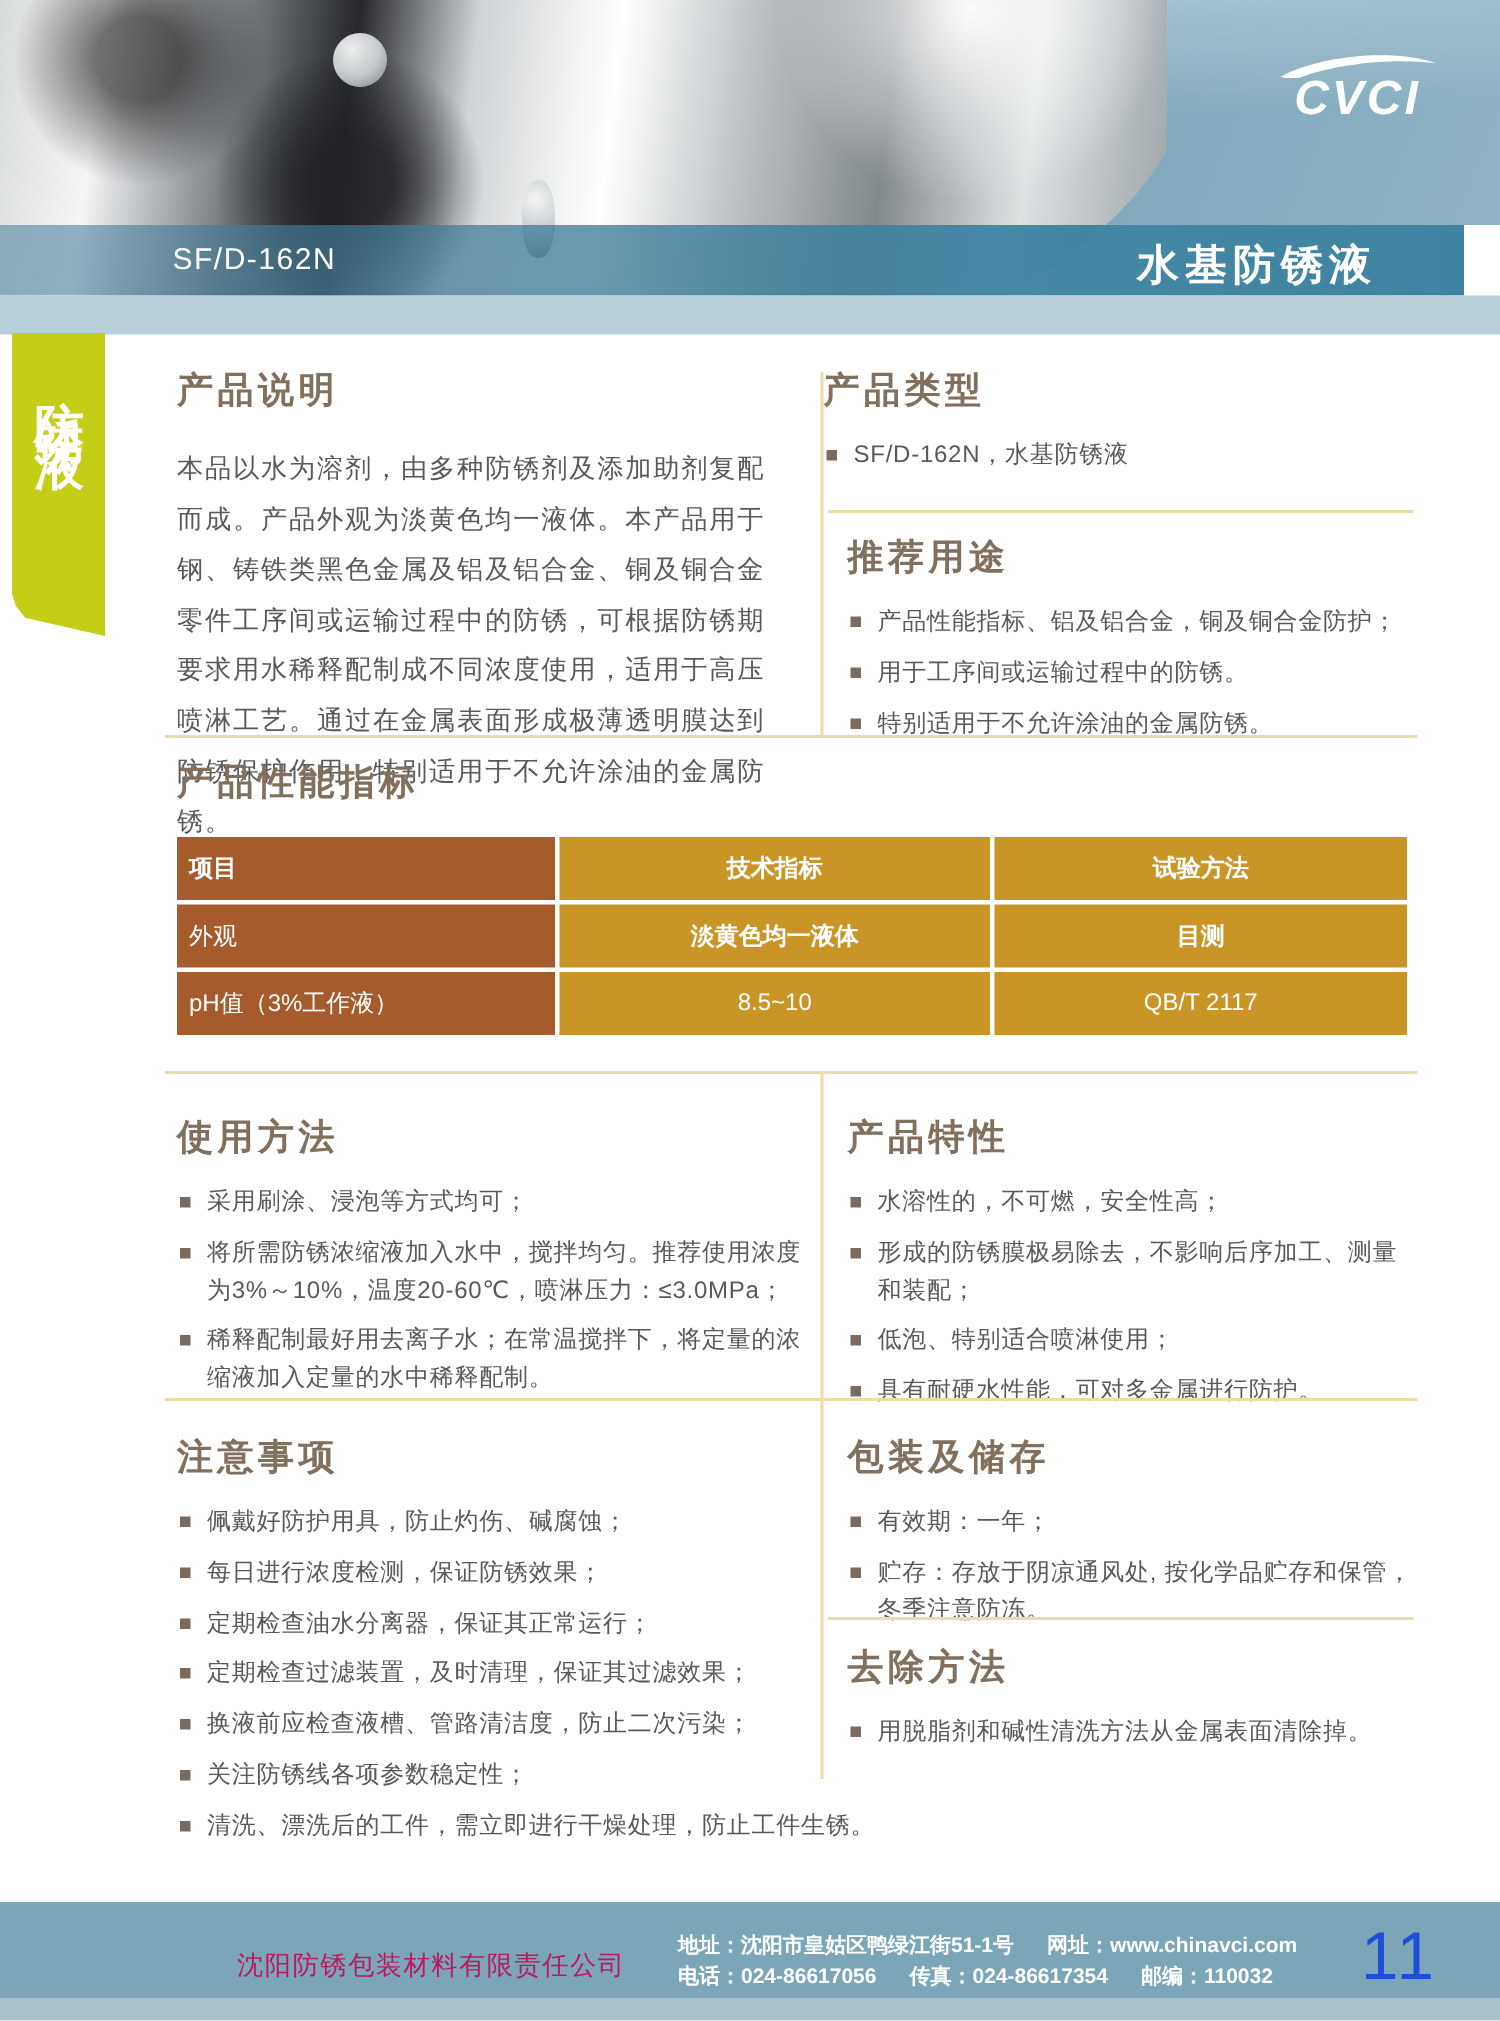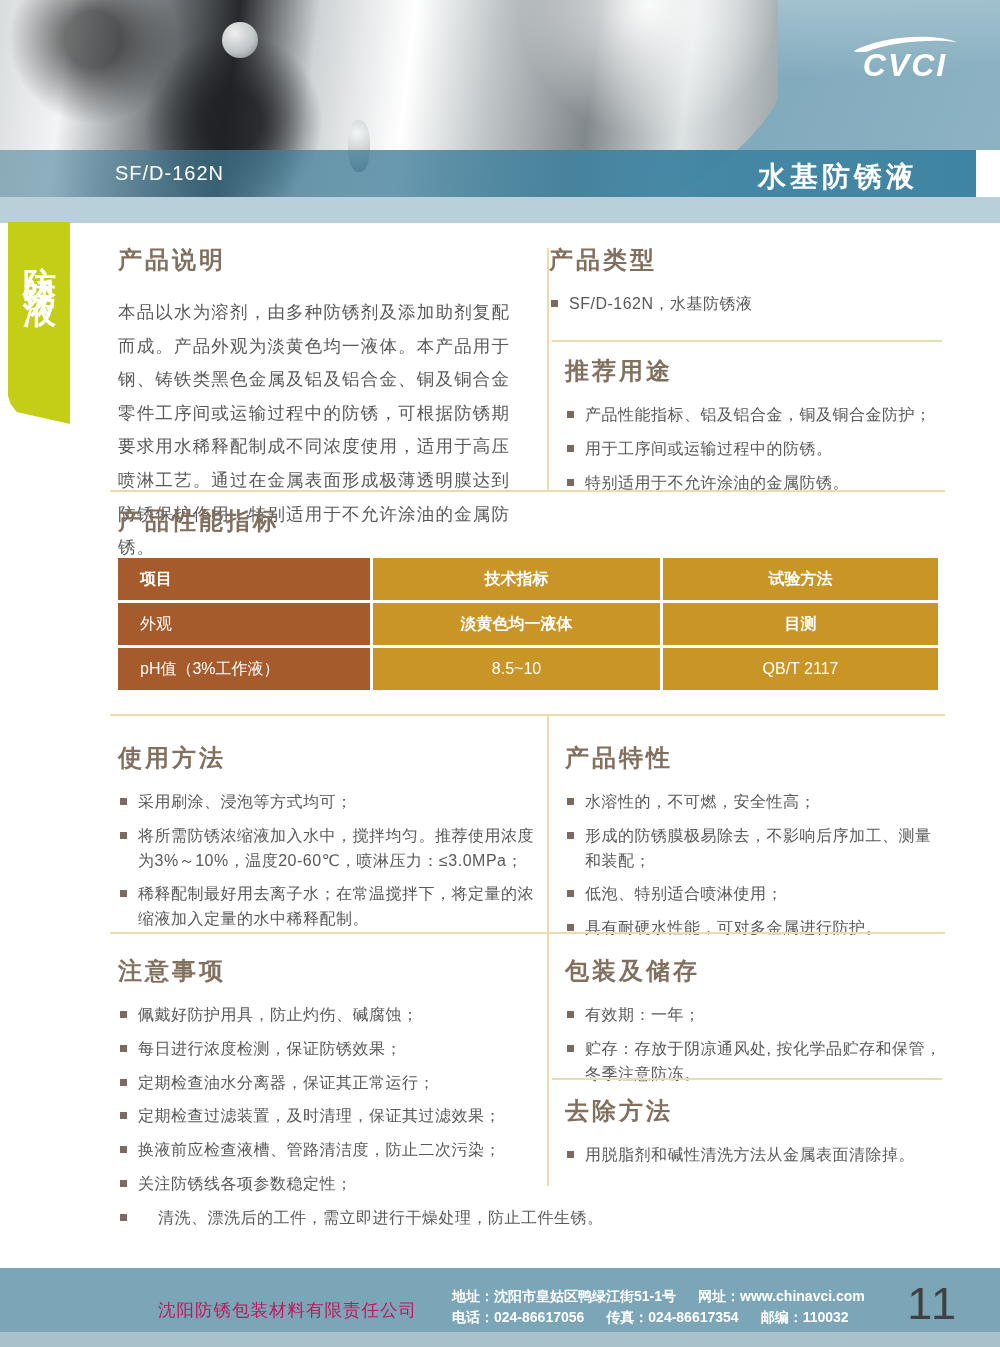--- a/index.html
+++ b/index.html
@@ -77,31 +77,31 @@
   .vdiv { position:absolute; width:2px; background:#ecdcab; z-index:6; }
   .hdiv { position:absolute; height:2px; background:#ecdcab; z-index:6; }
 
   
   .perf-table {
     position:absolute; left:118px; top:558px; width:820px;
     display:grid; grid-template-columns:252px 287px 275px; grid-auto-rows:42px;
     gap:3px; background:#ffffff; z-index:5;
   }
   .cell { display:flex; align-items:center; color:#ffffff; font-size:16px; }
-  .cell.c1 { background:#a55b2b; padding-left:22px; justify-content:flex-start; }
+  .cell.c1 { background:#a55b2b; padding-left:8px; justify-content:flex-start; }
   .cell.cg { background:#c99527; justify-content:center; text-align:center; }
   .cell.hdr { font-weight:bold; }
 
   
   .footer-band { position:absolute; left:0; top:1268px; width:1000px; height:64px; background:#7ba6b8; z-index:5; }
   .footer-sub  { position:absolute; left:0; top:1332px; width:1000px; height:15px; background:#a9c1ca; z-index:5; }
   .footer-company { position:absolute; left:158px; top:1298px; color:#be185d; font-size:17.5px; letter-spacing:1px; z-index:6; }
   .footer-contact { position:absolute; left:452px; top:1286px; color:#ffffff; font-size:14px; font-weight:bold; line-height:21px; z-index:6; }
   .footer-contact .gap { display:inline-block; width:22px; }
-  .footer-page { position:absolute; right:42px; top:1278px; color:#404040; font-size:45px; font-weight:normal; letter-spacing:2px; z-index:6; }
+  .footer-page { position:absolute; right:42px; top:1278px; color:#1d4ed8; font-size:45px; font-weight:normal; letter-spacing:2px; z-index:6; }
 </style>
 </head>
 <body>
 
 <div class="page">
 
   <div class="hero">
     <div class="hero-photo">
       <div class="droplet1"></div>
       <div class="droplet2"></div>
@@ -242,21 +242,21 @@
           <span>定期检查过滤装置，及时清理，保证其过滤效果；</span>
         </li>
       <li>
           <span class="sq"></span>
           <span>换液前应检查液槽、管路清洁度，防止二次污染；</span>
         </li>
       <li>
           <span class="sq"></span>
           <span>关注防锈线各项参数稳定性；</span>
         </li>
-      <li style="white-space:nowrap;gap:20px;">
+      <li style="white-space:nowrap;">
           <span class="sq"></span>
           <span>清洗、漂洗后的工件，需立即进行干燥处理，防止工件生锈。</span>
         </li>
     </ul>
   </div>
 
   <div class="sec" style="left:565px; top:955px; width:378px;">
     <div class="h2">包装及储存</div>
     <ul class="bullets">
       <li>

